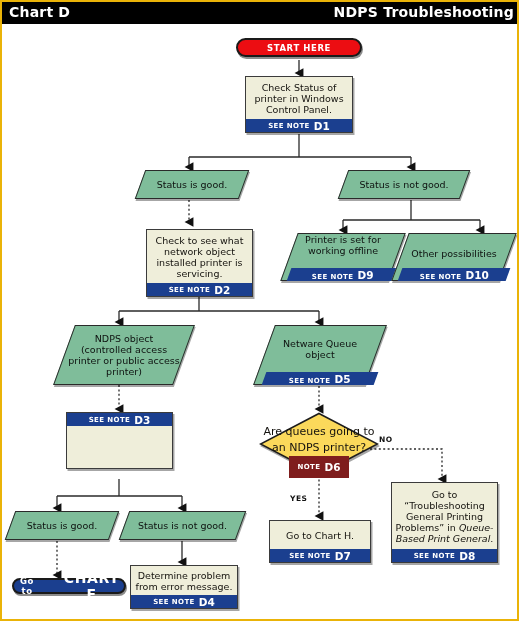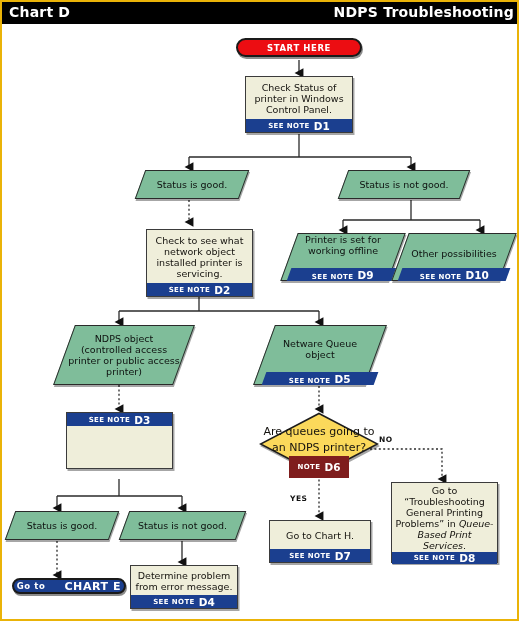--- a/index.html
+++ b/index.html
@@ -45,21 +45,21 @@
     border-radius:999px;
     border:2px solid #1a1a1a;
     box-shadow:1px 2px 0 rgba(0,0,0,.45);
     color:#fff;
     font-size:8.5px;font-weight:bold;
     letter-spacing:.6px;
     text-align:center;
   }
   .pill.start{background:#ec0d12;}
   .pill.goto{background:#1b3f8f;}
-  .pill .big{font-size:11px;margin-left:19px;}
+  .pill .big{font-size:14px;margin-left:19px;}
 
   
   .proc{
     background:#efeeda;
     border:1.5px solid #3b3b3b;
     box-shadow:1.5px 2px 0 rgba(0,0,0,.35);
     display:flex;flex-direction:column;
     justify-content:flex-start;
   }
   .proc .body{
@@ -301,21 +301,21 @@
       <div class="body">Go to Chart H.</div>
       <div class="note">
         <span>See Note</span>
         <span class="code">D7</span>
       </div>
     </div>
 
     <div class="node proc" style="left:389px;top:458px;width:107px;height:81px;">
       <div class="body">
         <span>
-          <span>Go to “Troubleshooting General Printing Problems” in </span><span class="ital">Queue-Based Print Services</span><span>.</span>
+          <span>Go to “Troubleshooting General Printing Problems” in </span><span class="ital">Queue-Based Print General</span><span>.</span>
         </span>
       </div>
       <div class="note">
         <span>See Note</span>
         <span class="code">D8</span>
       </div>
     </div>
 
     <div class="para" style="left:8px;top:487px;width:104px;height:29px;">
       <div class="skew"></div>

